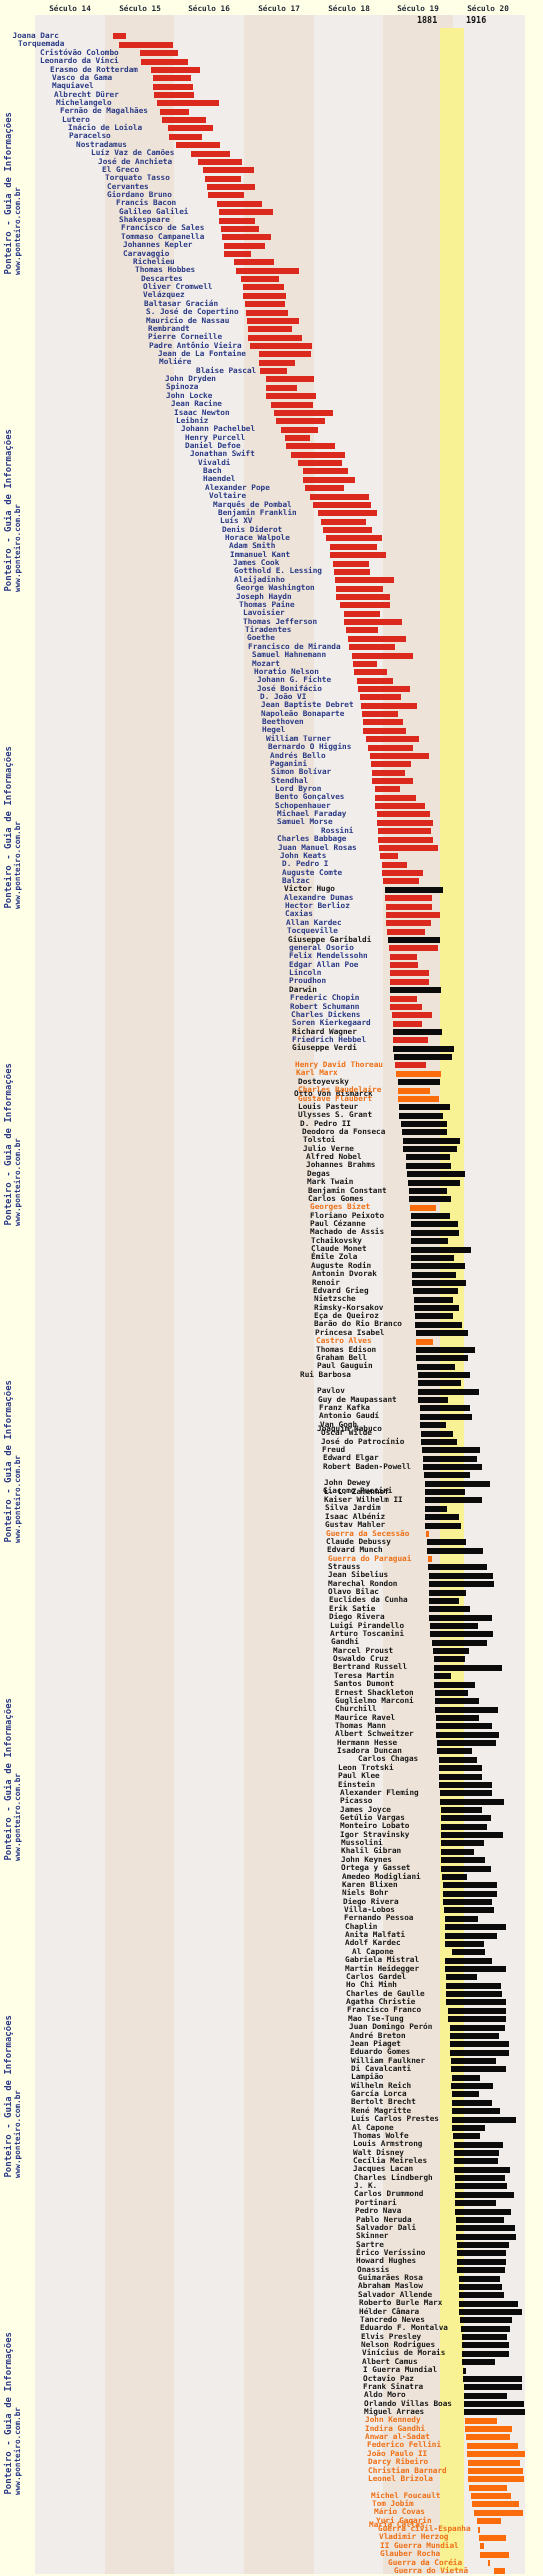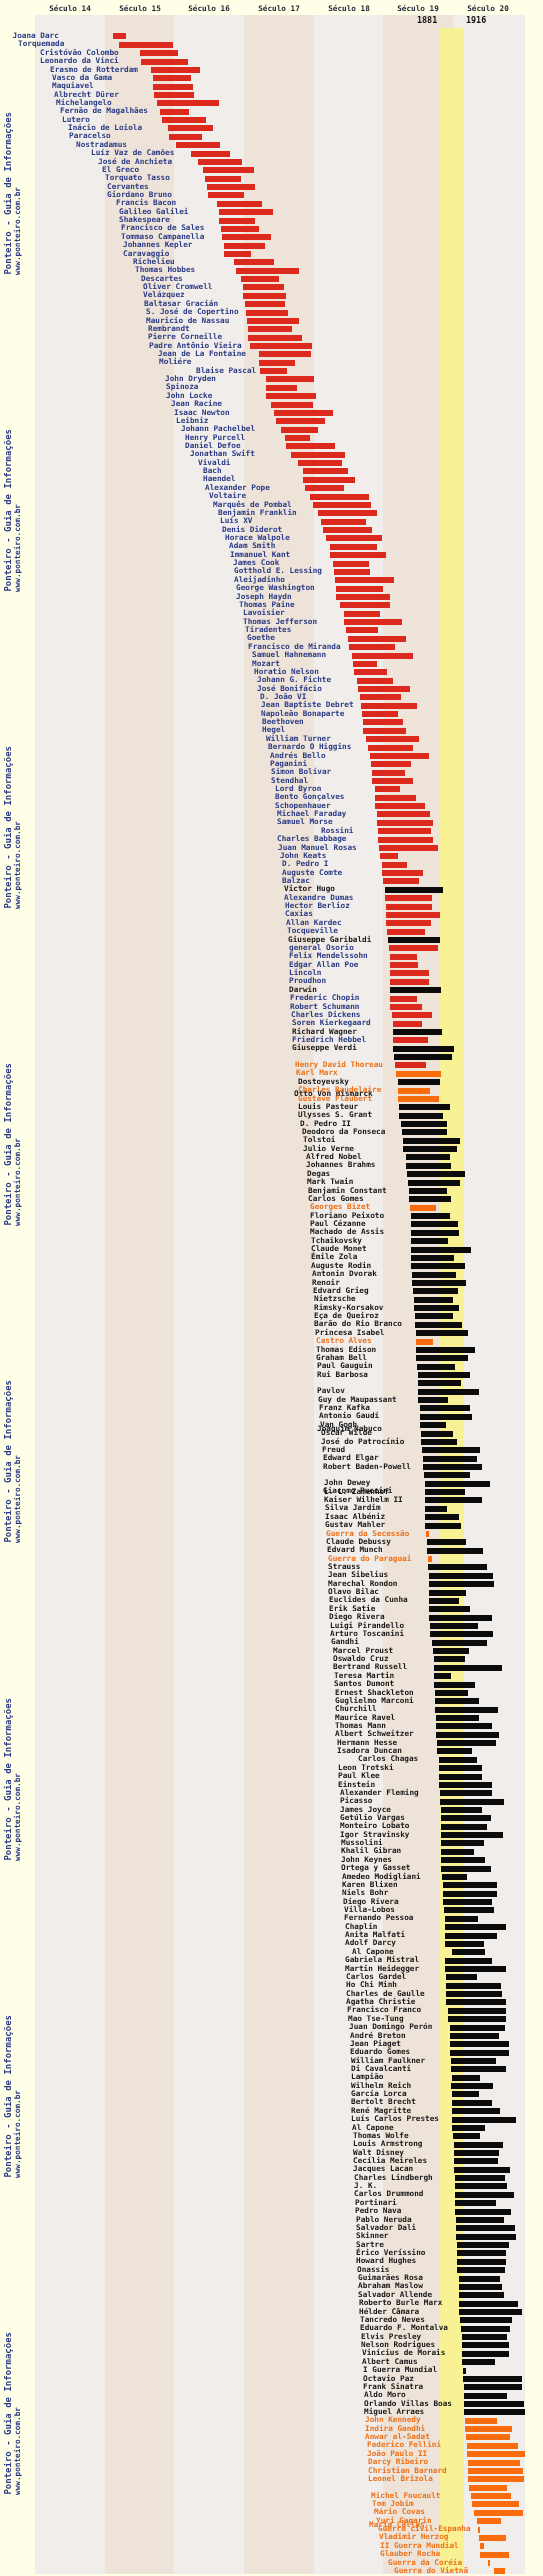--- a/index.html
+++ b/index.html
@@ -369,21 +369,21 @@
       <span class="row-name" style="left: 315px; top: 1329px; color: rgb(22, 22, 22);">Princesa Isabel</span>
       <div class="row-bar" style="left: 416px; top: 1330px; width: 52px; background: rgb(11, 11, 11);"></div>
       <span class="row-name" style="left: 316px; top: 1337px; color: rgb(238, 113, 24);">Castro Alves</span>
       <div class="row-bar" style="left: 416px; top: 1339px; width: 16.7px; background: rgb(251, 108, 12);"></div>
       <span class="row-name" style="left: 316px; top: 1346px; color: rgb(22, 22, 22);">Thomas Edison</span>
       <div class="row-bar" style="left: 416px; top: 1347px; width: 59px; background: rgb(11, 11, 11);"></div>
       <span class="row-name" style="left: 316px; top: 1354px; color: rgb(22, 22, 22);">Graham Bell</span>
       <div class="row-bar" style="left: 416px; top: 1355px; width: 52px; background: rgb(11, 11, 11);"></div>
       <span class="row-name" style="left: 317px; top: 1362px; color: rgb(22, 22, 22);">Paul Gauguin</span>
       <div class="row-bar" style="left: 417px; top: 1364px; width: 38px; background: rgb(11, 11, 11);"></div>
-      <span class="row-name" style="left: 317px; top: 1371px; color: rgb(22, 22, 22); text-align: center;">Rui Barbosa</span>
+      <span class="row-name" style="left: 300px; top: 1371px; color: rgb(22, 22, 22); text-align: center;">Rui Barbosa</span>
       <div class="row-bar" style="left: 418px; top: 1372px; width: 52px; background: rgb(11, 11, 11);"></div>
       <span class="row-name" style="left: 317px; top: 1379px; color: rgb(22, 22, 22); margin-top: 46px;">Joaquim Nabuco</span>
       <div class="row-bar" style="left: 418px; top: 1380px; width: 43px; background: rgb(11, 11, 11);"></div>
       <span class="row-name" style="left: 317px; top: 1387px; color: rgb(22, 22, 22);">Pavlov</span>
       <div class="row-bar" style="left: 418px; top: 1389px; width: 61px; background: rgb(11, 11, 11);"></div>
       <span class="row-name" style="left: 318px; top: 1396px; color: rgb(22, 22, 22);">Guy de Maupassant</span>
       <div class="row-bar" style="left: 418px; top: 1397px; width: 30px; background: rgb(11, 11, 11);"></div>
       <span class="row-name" style="left: 319px; top: 1404px; color: rgb(22, 22, 22);">Franz Kafka</span>
       <div class="row-bar" style="left: 420px; top: 1405px; width: 50px; background: rgb(11, 11, 11);"></div>
       <span class="row-name" style="left: 319px; top: 1412px; color: rgb(22, 22, 22);">Antonio Gaudí</span>
@@ -505,21 +505,21 @@
       <span class="row-name" style="left: 343px; top: 1898px; color: rgb(22, 22, 22);">Diego Rivera</span>
       <div class="row-bar" style="left: 443px; top: 1899px; width: 49px; background: rgb(11, 11, 11);"></div>
       <span class="row-name" style="left: 344px; top: 1906px; color: rgb(22, 22, 22);">Villa-Lobos</span>
       <div class="row-bar" style="left: 444px; top: 1907px; width: 50px; background: rgb(11, 11, 11);"></div>
       <span class="row-name" style="left: 344px; top: 1914px; color: rgb(22, 22, 22);">Fernando Pessoa</span>
       <div class="row-bar" style="left: 445px; top: 1916px; width: 33px; background: rgb(11, 11, 11);"></div>
       <span class="row-name" style="left: 345px; top: 1923px; color: rgb(22, 22, 22);">Chaplin</span>
       <div class="row-bar" style="left: 445px; top: 1924px; width: 61px; background: rgb(11, 11, 11);"></div>
       <span class="row-name" style="left: 345px; top: 1931px; color: rgb(22, 22, 22);">Anita Malfati</span>
       <div class="row-bar" style="left: 445px; top: 1933px; width: 52px; background: rgb(11, 11, 11);"></div>
-      <span class="row-name" style="left: 345px; top: 1939px; color: rgb(22, 22, 22);">Adolf Darcy</span>
+      <span class="row-name" style="left: 345px; top: 1939px; color: rgb(22, 22, 22);">Adolf Kardec</span>
       <div class="row-bar" style="left: 445px; top: 1941px; width: 39px; background: rgb(11, 11, 11);"></div>
       <span class="row-name" style="left: 352px; top: 1948px; color: rgb(22, 22, 22);">Al Capone</span>
       <div class="row-bar" style="left: 452px; top: 1949px; width: 33px; background: rgb(11, 11, 11);"></div>
       <span class="row-name" style="left: 345px; top: 1956px; color: rgb(22, 22, 22);">Gabriela Mistral</span>
       <div class="row-bar" style="left: 445px; top: 1958px; width: 47px; background: rgb(11, 11, 11);"></div>
       <span class="row-name" style="left: 345px; top: 1965px; color: rgb(22, 22, 22);">Martin Heidegger</span>
       <div class="row-bar" style="left: 445px; top: 1966px; width: 61px; background: rgb(11, 11, 11);"></div>
       <span class="row-name" style="left: 346px; top: 1973px; color: rgb(22, 22, 22);">Carlos Gardel</span>
       <div class="row-bar" style="left: 446px; top: 1974px; width: 31px; background: rgb(11, 11, 11);"></div>
       <span class="row-name" style="left: 346px; top: 1981px; color: rgb(22, 22, 22);">Ho Chi Minh</span>

